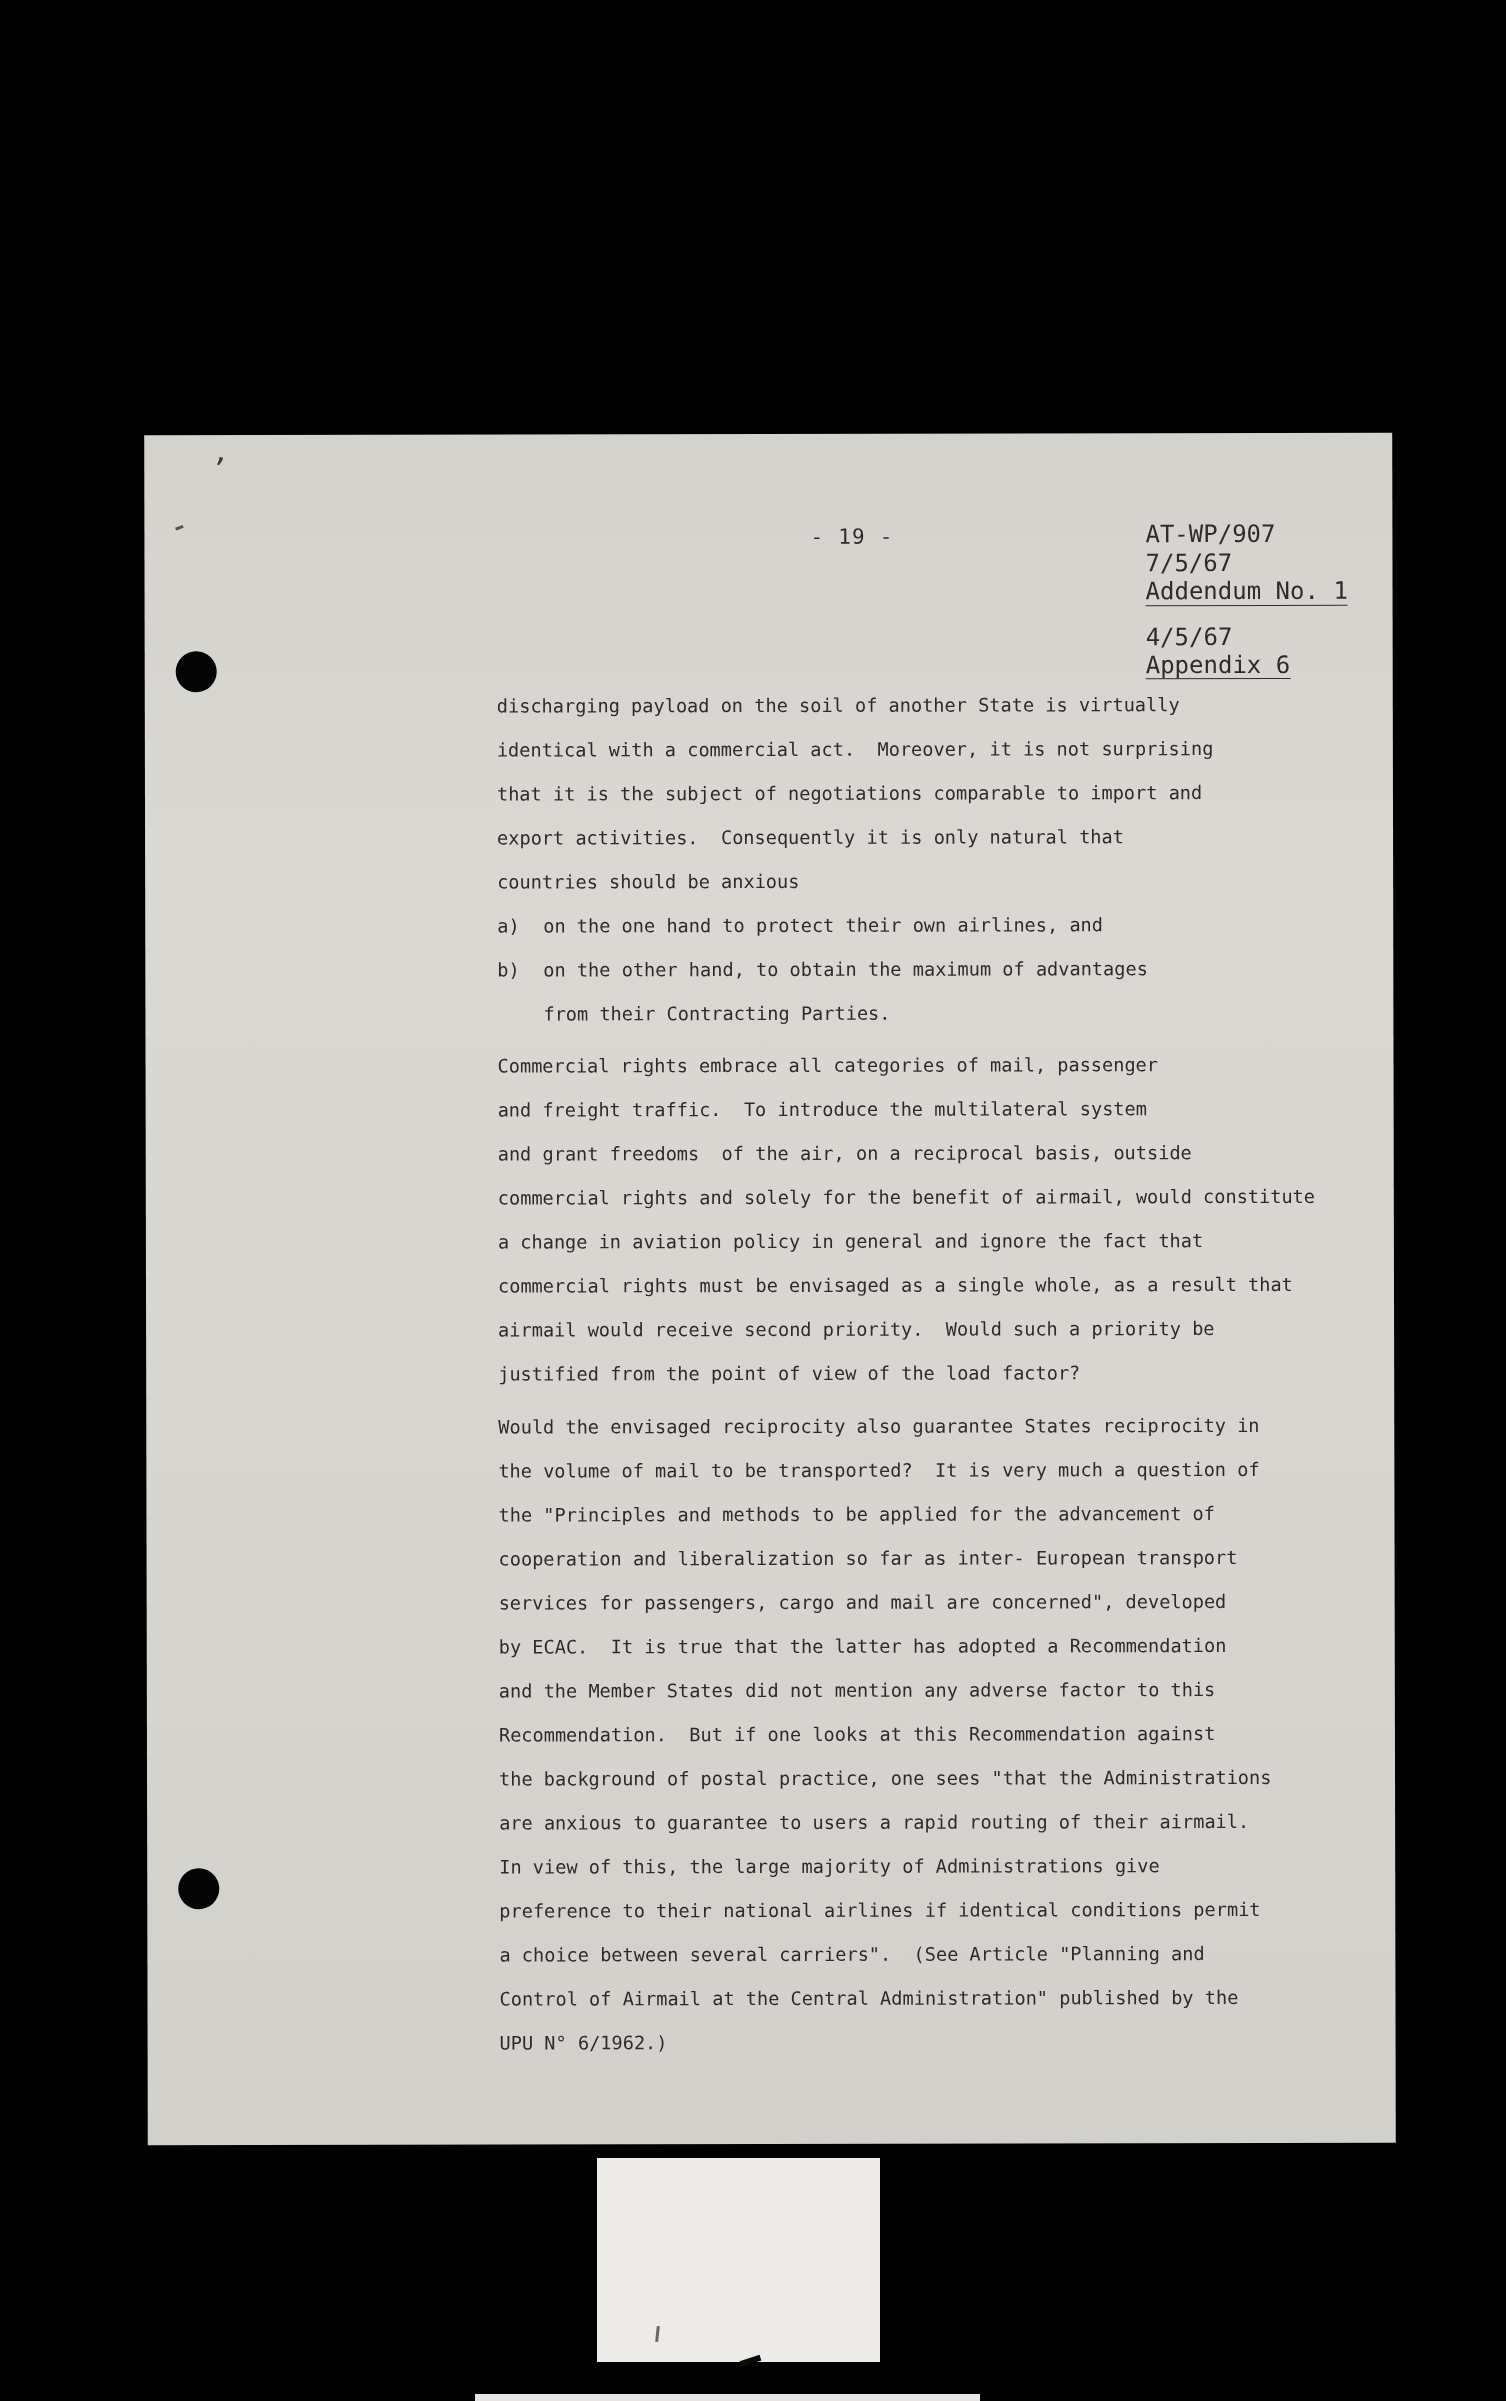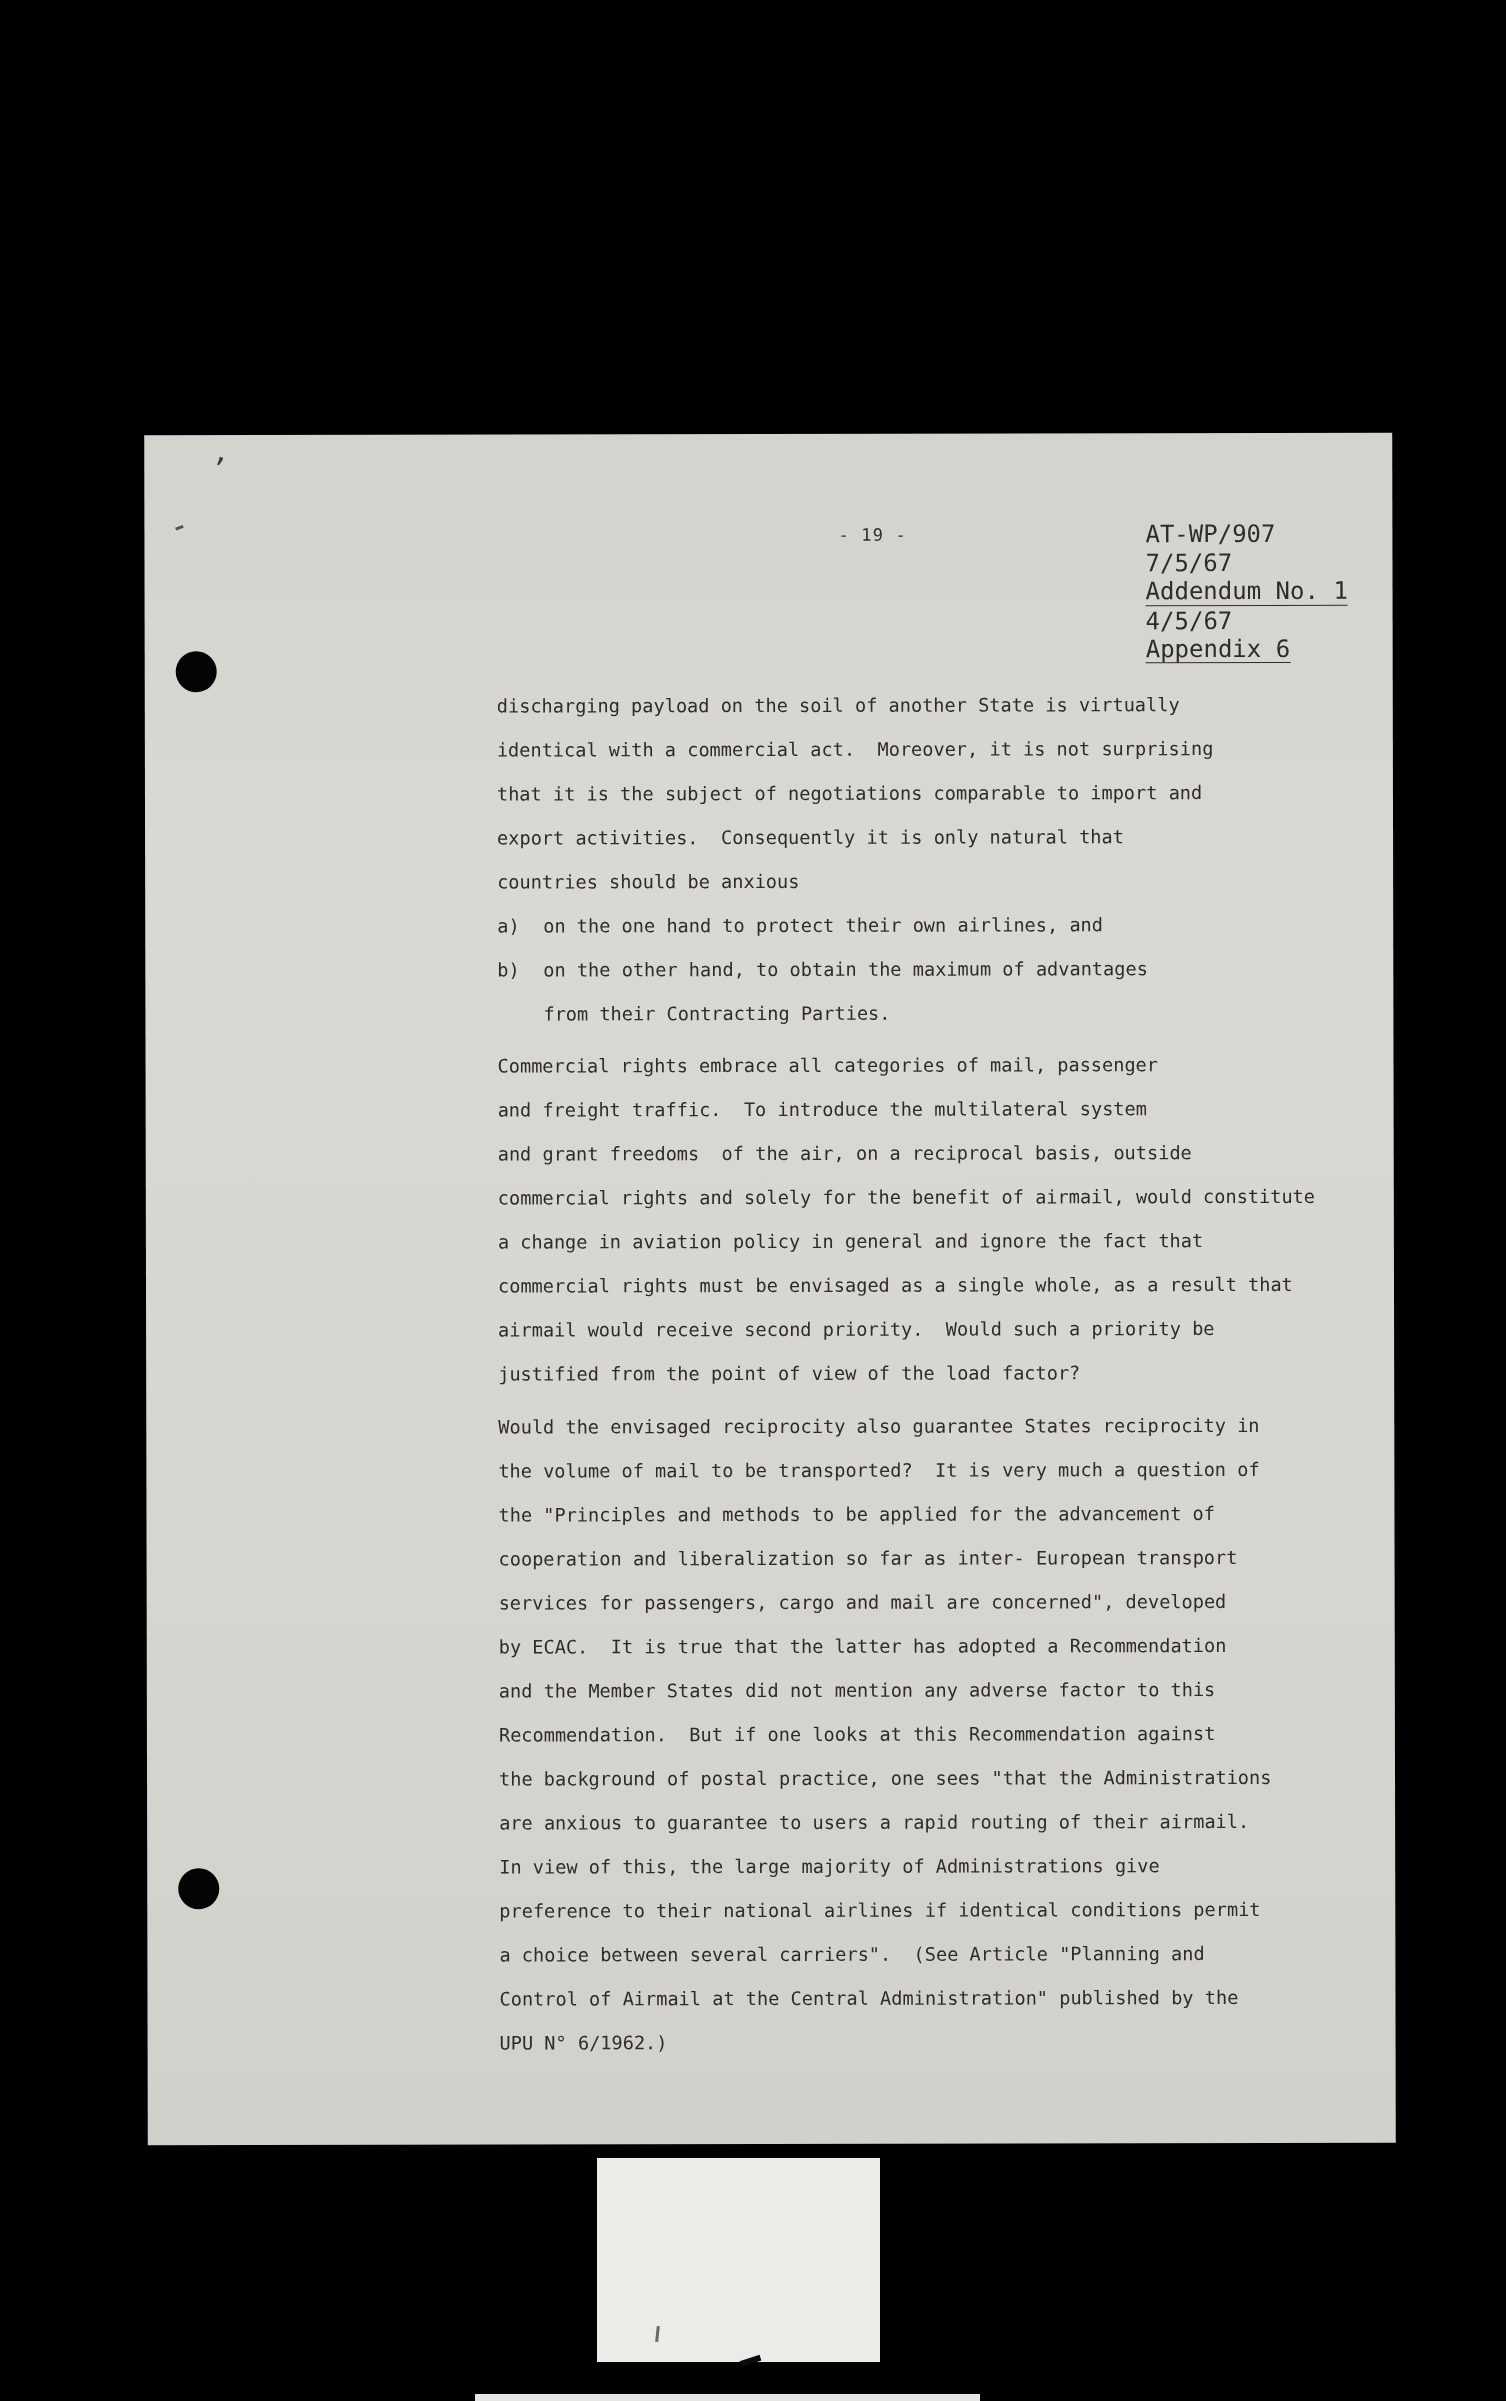--- a/index.html
+++ b/index.html
@@ -38,32 +38,32 @@
     position: absolute; left: 66px; top: 17px;
     font-size: 28px; color: #3a3833; transform: rotate(8deg);
   }
   .artifact-dash {
     position: absolute; left: 31px; top: 91px;
     width: 8.4px; height: 3px; background: #55534e; transform: rotate(-20deg);
   }
 
   .page-number {
     position: absolute; left: 666px; top: 91px;
-    font-size: 17px; letter-spacing: 1.2px; white-space: pre; margin-left: 28px;
+    font-size: 21px; letter-spacing: 1.2px; white-space: pre;
   }
 
   .ref-block {
     position: absolute; left: 1001px; top: 87px;
     font-size: 24px; line-height: 29px; white-space: pre;
   }
   .ref-line { display: table; }
   .ref-line.underline {
     border-bottom: 1.8px solid var(--ink, #2e2c29);
     line-height: 26.5px;
-    margin-bottom: 1px;
+    margin-bottom: 17px;
   }
 
   .body-text {
     position: absolute; left: 352px; top: 250px;
     width: 872px;
     font-size: 18.6px; line-height: 44px;
     white-space: pre;
   }
   .block { margin-top: 0; }
   .block + .block { margin-top: 8.4px; }

